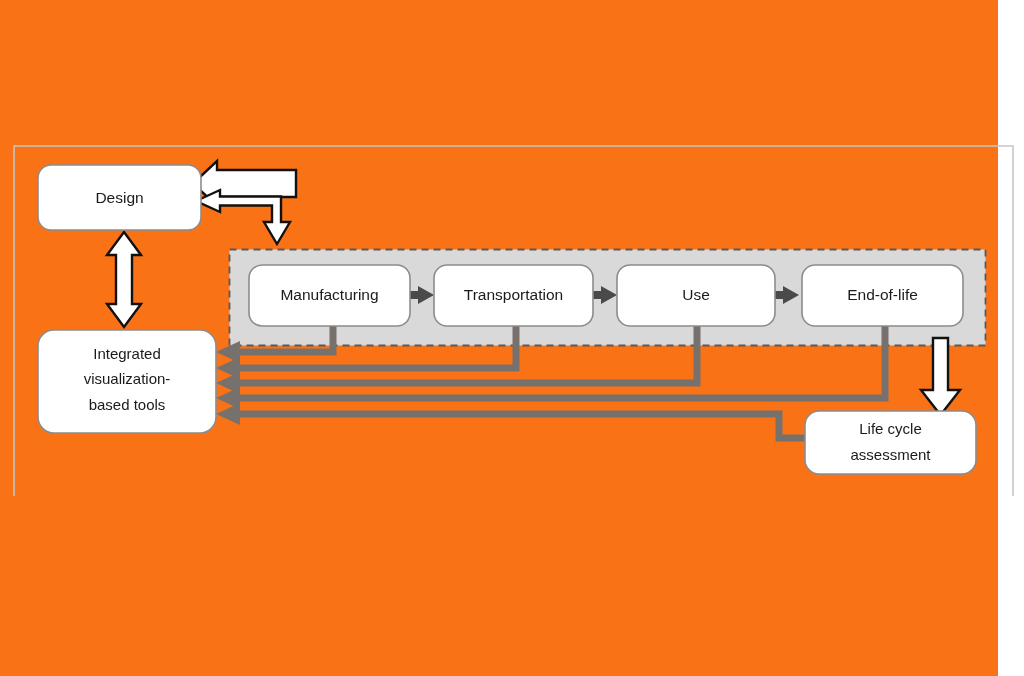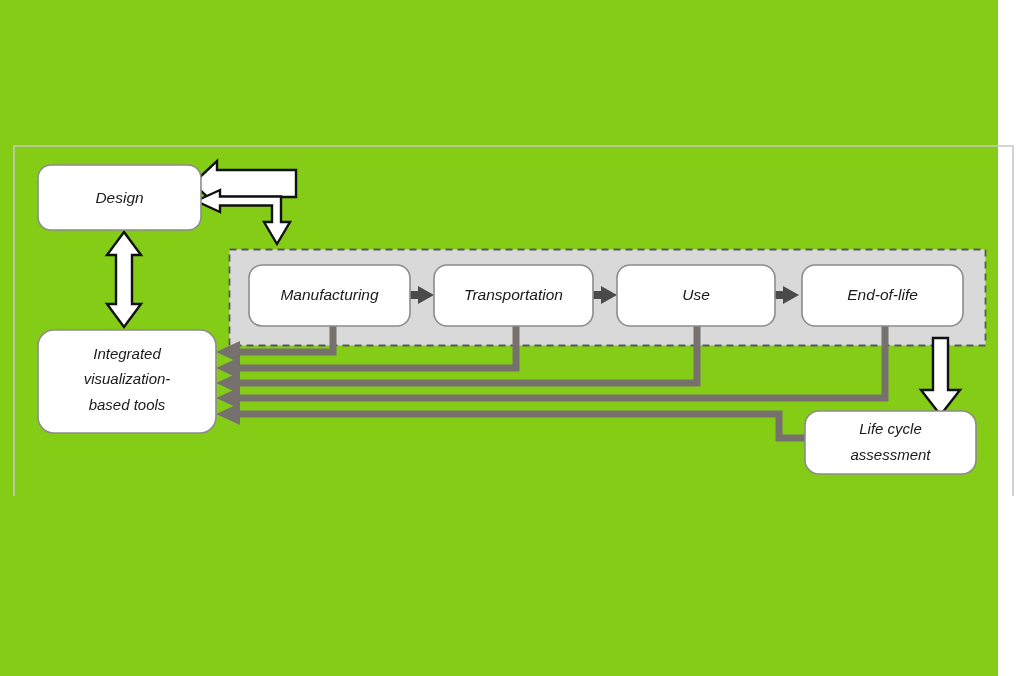--- a/index.html
+++ b/index.html
@@ -11,22 +11,21 @@
   body {
     width: 1024px;
     height: 676px;
     font-family: "Liberation Sans", sans-serif;
     overflow: hidden;
   }
   #canvas {
     position: relative;
     width: 998px;
     height: 676px;
-    background: #84cc16;
-    font-style: italic;
+    background: #f97316;
   }
   #diagram-svg {
     position: absolute;
     left: 0;
     top: 0;
     width: 1024px;
     height: 676px;
     display: block;
   }
   .node-label {

